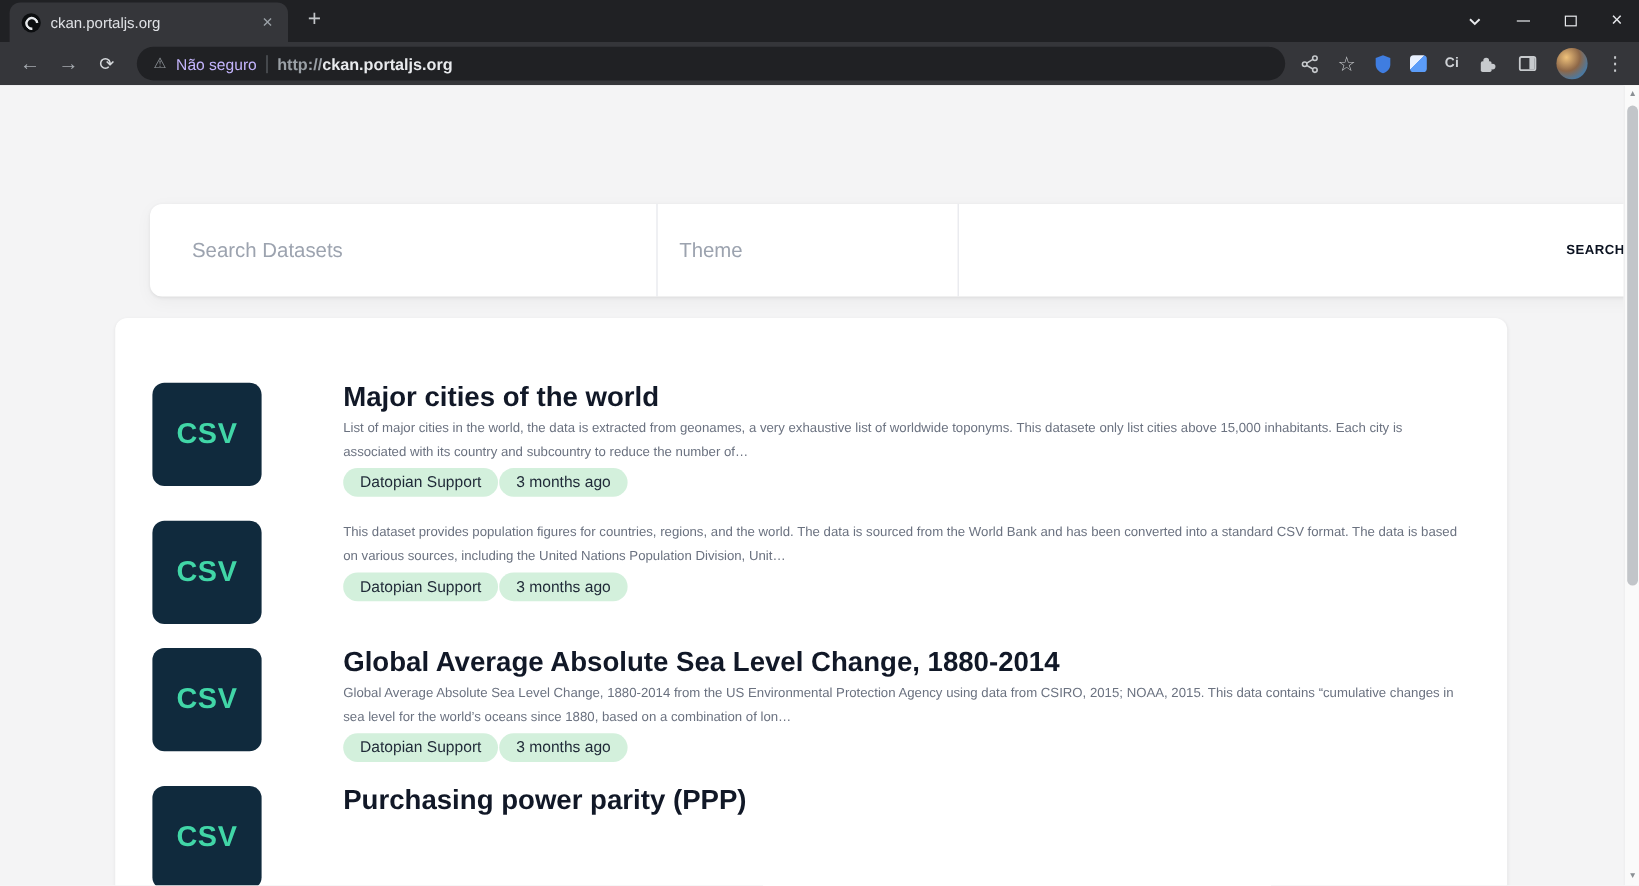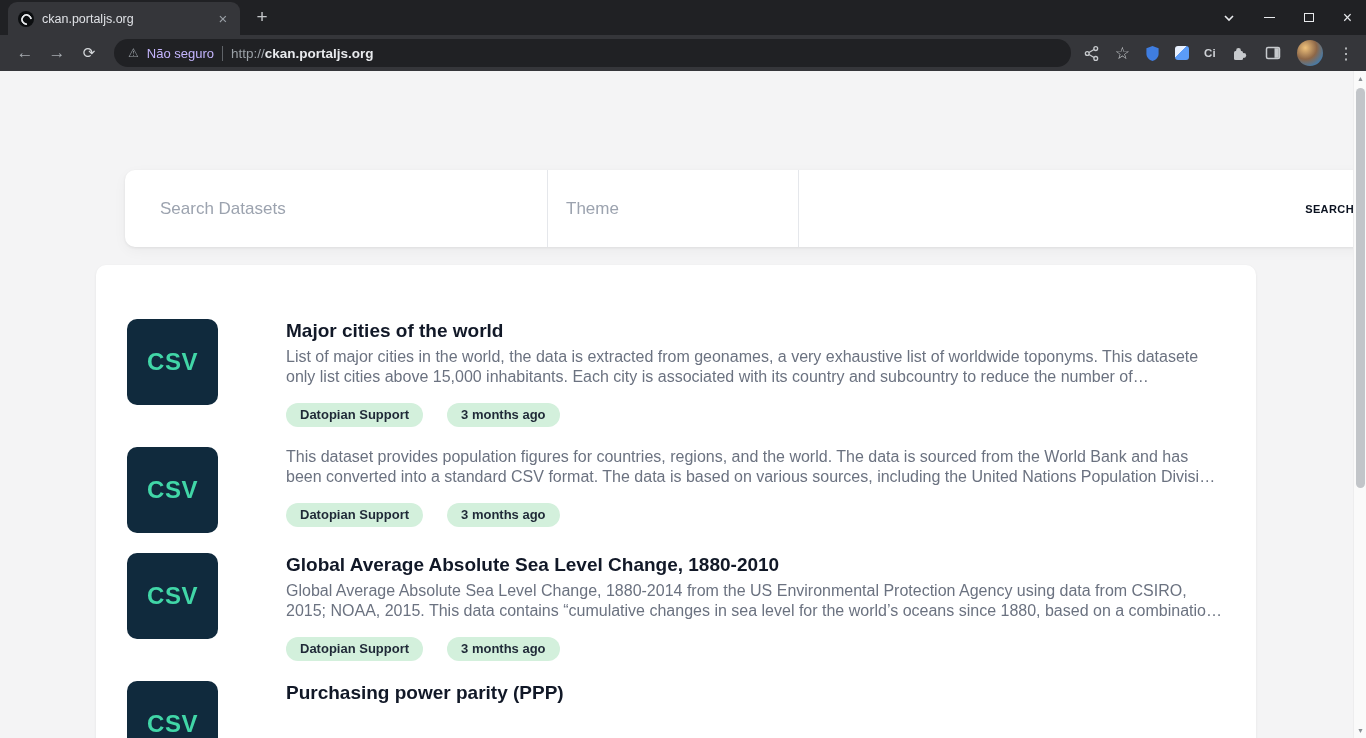--- a/index.html
+++ b/index.html
@@ -21,21 +21,21 @@
   .win-close { font-size:16px; line-height:14px; }
 
   .toolbar { height:36px; background:#35363a; display:flex; align-items:center; padding:0 10px; gap:2px; flex-shrink:0; }
   .nav-btn { width:30px; height:30px; display:flex; align-items:center; justify-content:center; color:#a6abb0; font-size:17px; border-radius:50%; cursor:pointer; }
   .nav-btn.reload { color:#d5d8db; font-size:15px; }
   .addressbar { flex:1; height:28px; background:#202124; border-radius:14px; margin:0 8px; display:flex; align-items:center; padding:0 14px; gap:8px; min-width:0; cursor:text; }
   .warn-icon { color:#9aa0a6; font-size:12px; }
   .sec-label { color:#c4b5fd; font-size:13px; }
   .addr-sep { width:1px; height:15px; background:#5f6368; }
   .url { font-size:13.5px; color:#e8eaed; white-space:nowrap; }
-  .url .scheme { color:#9aa0a6; font-weight:400; }
+  .url .scheme { color:#9aa0a6; font-weight:700; }
   .toolbar-icons { display:flex; align-items:center; gap:15px; padding:0 2px; }
   .ti { display:flex; align-items:center; justify-content:center; cursor:pointer; }
   .star { color:#c7cacd; font-size:17px; }
   .ext-blue { width:14px; height:14px; border-radius:3px; background:linear-gradient(135deg,#e8f0fe 42%,#5b9cf8 42%); }
   .ext-letters { color:#cfd2d6; font-size:11.5px; font-weight:700; letter-spacing:.3px; }
   .avatar { width:26px; height:26px; border-radius:50%; background:radial-gradient(circle at 32% 30%, #f0c27b, #8d6748 45%, #4b79a1 75%); }
   .kebab { color:#c7cacd; font-size:16px; letter-spacing:0; }
 
   
   .page { position:relative; flex:1; background:#f4f4f5; overflow:hidden; }
@@ -54,23 +54,23 @@
   .search-field input::placeholder { color:#9ca3af; }
   .v-divider { width:1px; background:#e5e7eb; }
   .search-btn { margin-left:auto; background:none; border:none; font-family:"Liberation Sans",sans-serif; font-weight:700; font-size:11px; letter-spacing:.4px; color:#0b1220; padding:0 38px; cursor:pointer; }
 
   .results-card { position:absolute; left:96px; top:194px; width:1160px; height:620px; background:#fff; border-radius:10px; box-shadow:0 1px 3px rgba(0,0,0,.07); padding:28px 32px 0 31px; }
   .results-heading { font-size:36px; line-height:42px; font-weight:700; color:#111827; }
   .dataset-list { margin-top:26px; display:flex; flex-direction:column; gap:20px; }
   .dataset-row { display:flex; gap:68px; }
   .format-badge { width:91px; height:86px; flex-shrink:0; background:#102a3d; color:#41d6a7; border-radius:10px; display:flex; align-items:center; justify-content:center; font-size:24px; font-weight:700; letter-spacing:.5px; }
   .dataset-content { flex:1; min-width:0; }
-  .dataset-title { font-size:19px; line-height:23px; font-weight:700; color:#111827; margin-bottom:5px; cursor:pointer; }
-  .dataset-desc { font-size:16px; line-height:20px; color:#6b7280; max-width:940px; display:-webkit-box; -webkit-line-clamp:2; -webkit-box-orient:vertical; overflow:hidden; }
-  .dataset-tags { display:flex; gap:24px; margin-top:16px;font-weight:bold; }
+  .dataset-title { font-size:23px; line-height:23px; font-weight:700; color:#111827; margin-bottom:5px; cursor:pointer; }
+  .dataset-desc { font-size:11px; line-height:20px; color:#6b7280; max-width:940px; display:-webkit-box; -webkit-line-clamp:2; -webkit-box-orient:vertical; overflow:hidden; }
+  .dataset-tags { display:flex; gap:1px; margin-top:3px; }
   .tag-pill { background:#d3f0dc; color:#1f2937; font-size:13px; line-height:14px; padding:5px 14px; border-radius:999px; white-space:nowrap; }
 </style>
 </head>
 <body>
 
 <div class="window">
 
   <div class="titlebar">
     <div class="tab">
       <span class="favicon"></span>
@@ -187,21 +187,21 @@
             <div class="dataset-tags">
               <span class="tag-pill">Datopian Support</span>
               <span class="tag-pill">3 months ago</span>
             </div>
           </div>
         </div>
 
         <div class="dataset-row">
           <div class="format-badge">CSV</div>
           <div class="dataset-content">
-            <div class="dataset-title">Global Average Absolute Sea Level Change, 1880-2010</div>
+            <div class="dataset-title">Global Average Absolute Sea Level Change, 1880-2014</div>
             <div class="dataset-desc">Global Average Absolute Sea Level Change, 1880-2014 from the US Environmental Protection Agency using data from CSIRO, 2015; NOAA, 2015. This data contains “cumulative changes in sea level for the world’s oceans since 1880, based on a combination of lon…</div>
             <div class="dataset-tags">
               <span class="tag-pill">Datopian Support</span>
               <span class="tag-pill">3 months ago</span>
             </div>
           </div>
         </div>
 
         <div class="dataset-row">
           <div class="format-badge">CSV</div>

